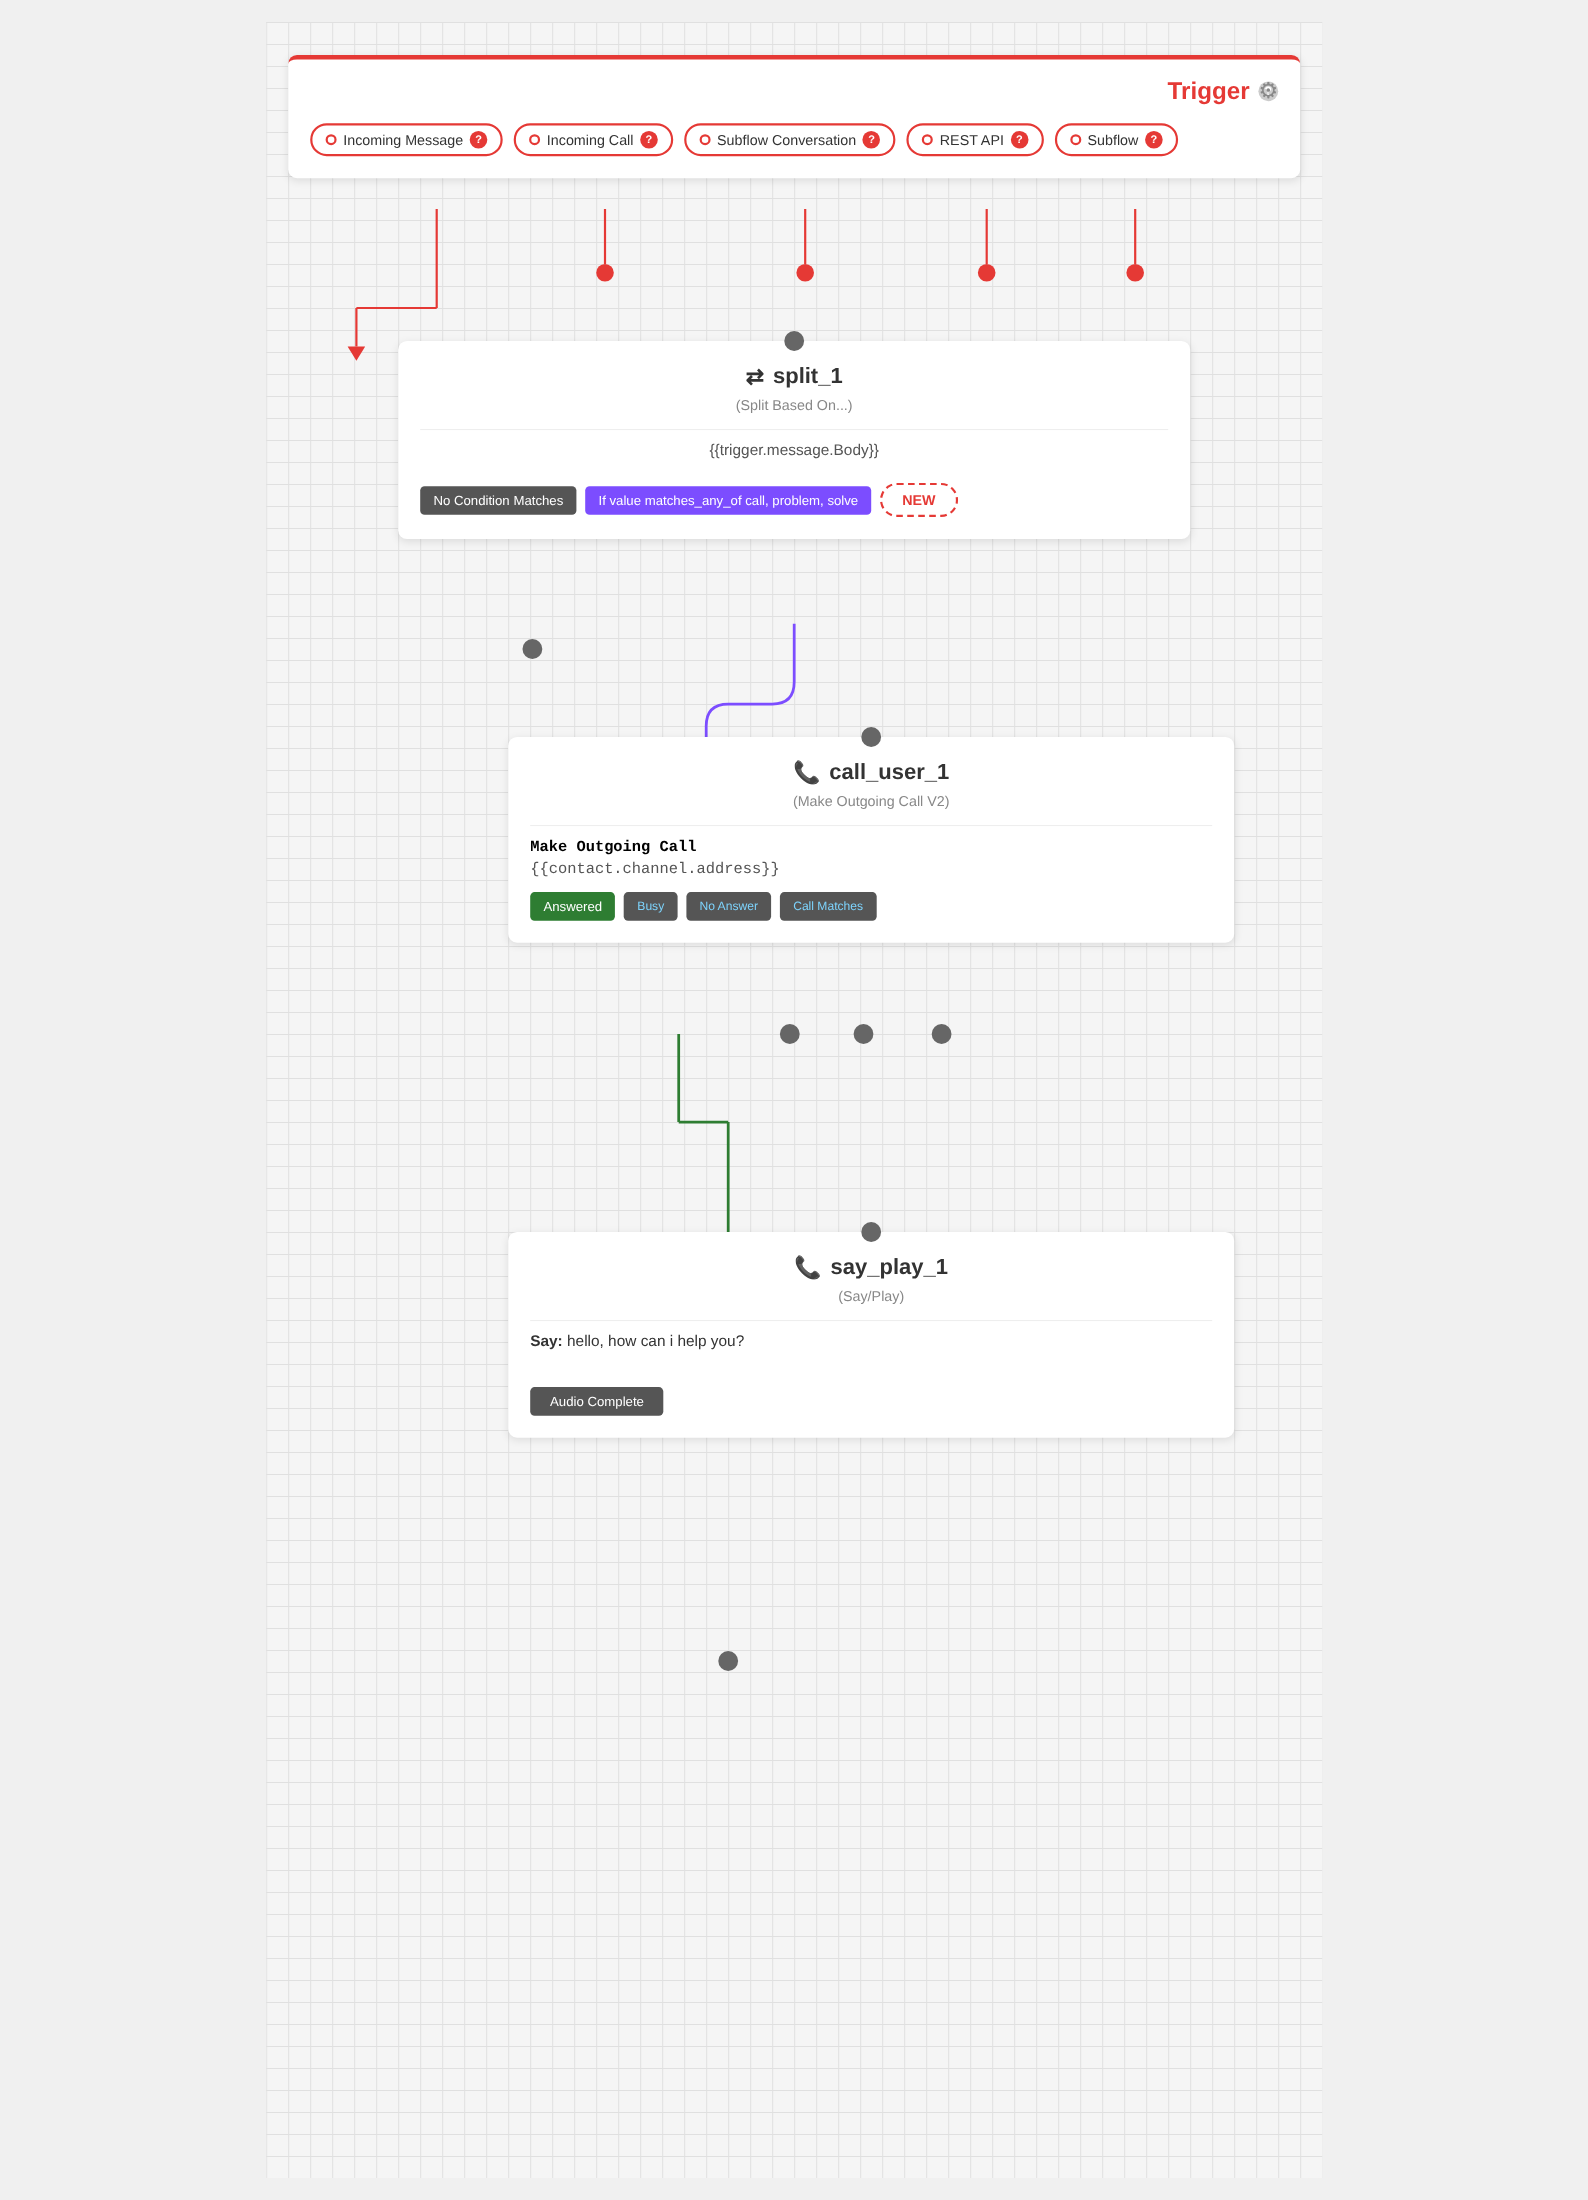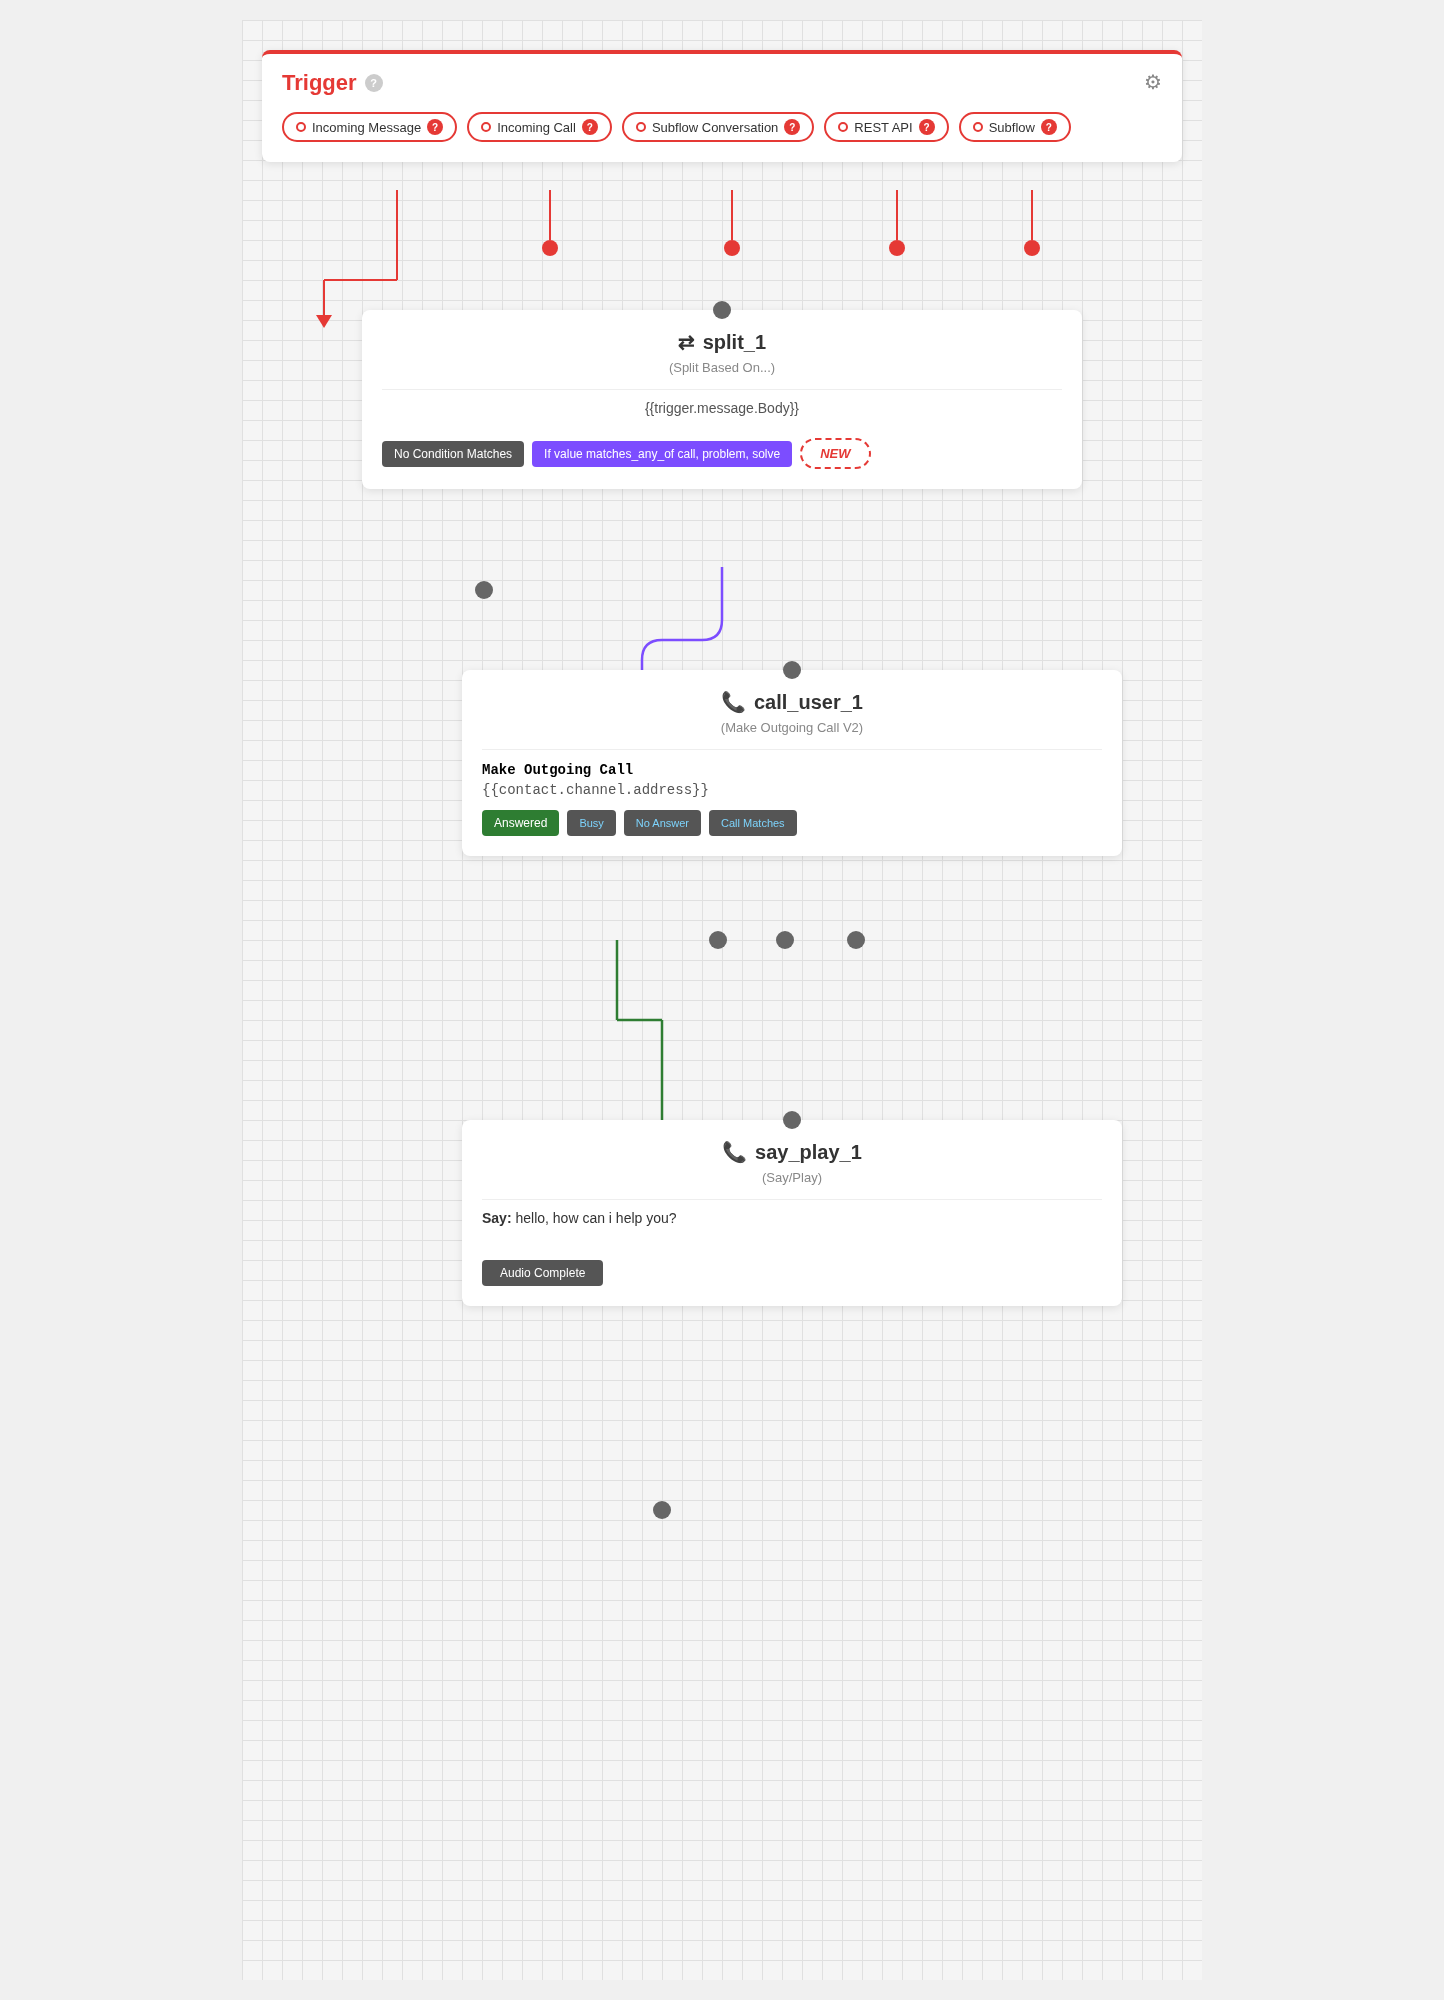--- a/index.html
+++ b/index.html
@@ -32,21 +32,21 @@
       right: 20px;
       background: white;
       border-radius: 8px;
       border-top: 4px solid #e53935;
       box-shadow: 0 2px 8px rgba(0,0,0,0.1);
       padding: 16px 20px 20px;
     }
     .trigger-header {
       display: flex;
       align-items: center;
-      justify-content: flex-start;
+      justify-content: flex-end;
       margin-bottom: 16px;
       position: relative;
     }
     .trigger-title {
       font-size: 22px;
       font-weight: 600;
       color: #e53935;
       display: flex;
       align-items: center;
       gap: 8px;
@@ -178,21 +178,20 @@
     }
     .btn-new {
       background: white;
       color: #e53935;
       border: 2.5px dashed #e53935;
       border-radius: 20px;
       padding: 6px 18px;
       font-size: 13px;
       font-weight: 600;
       cursor: pointer;
-      font-style: italic;
     }
 
     
     .call-card {
       position: absolute;
       top: 650px;
       left: 220px;
       right: 80px;
       background: white;
       border-radius: 8px;

